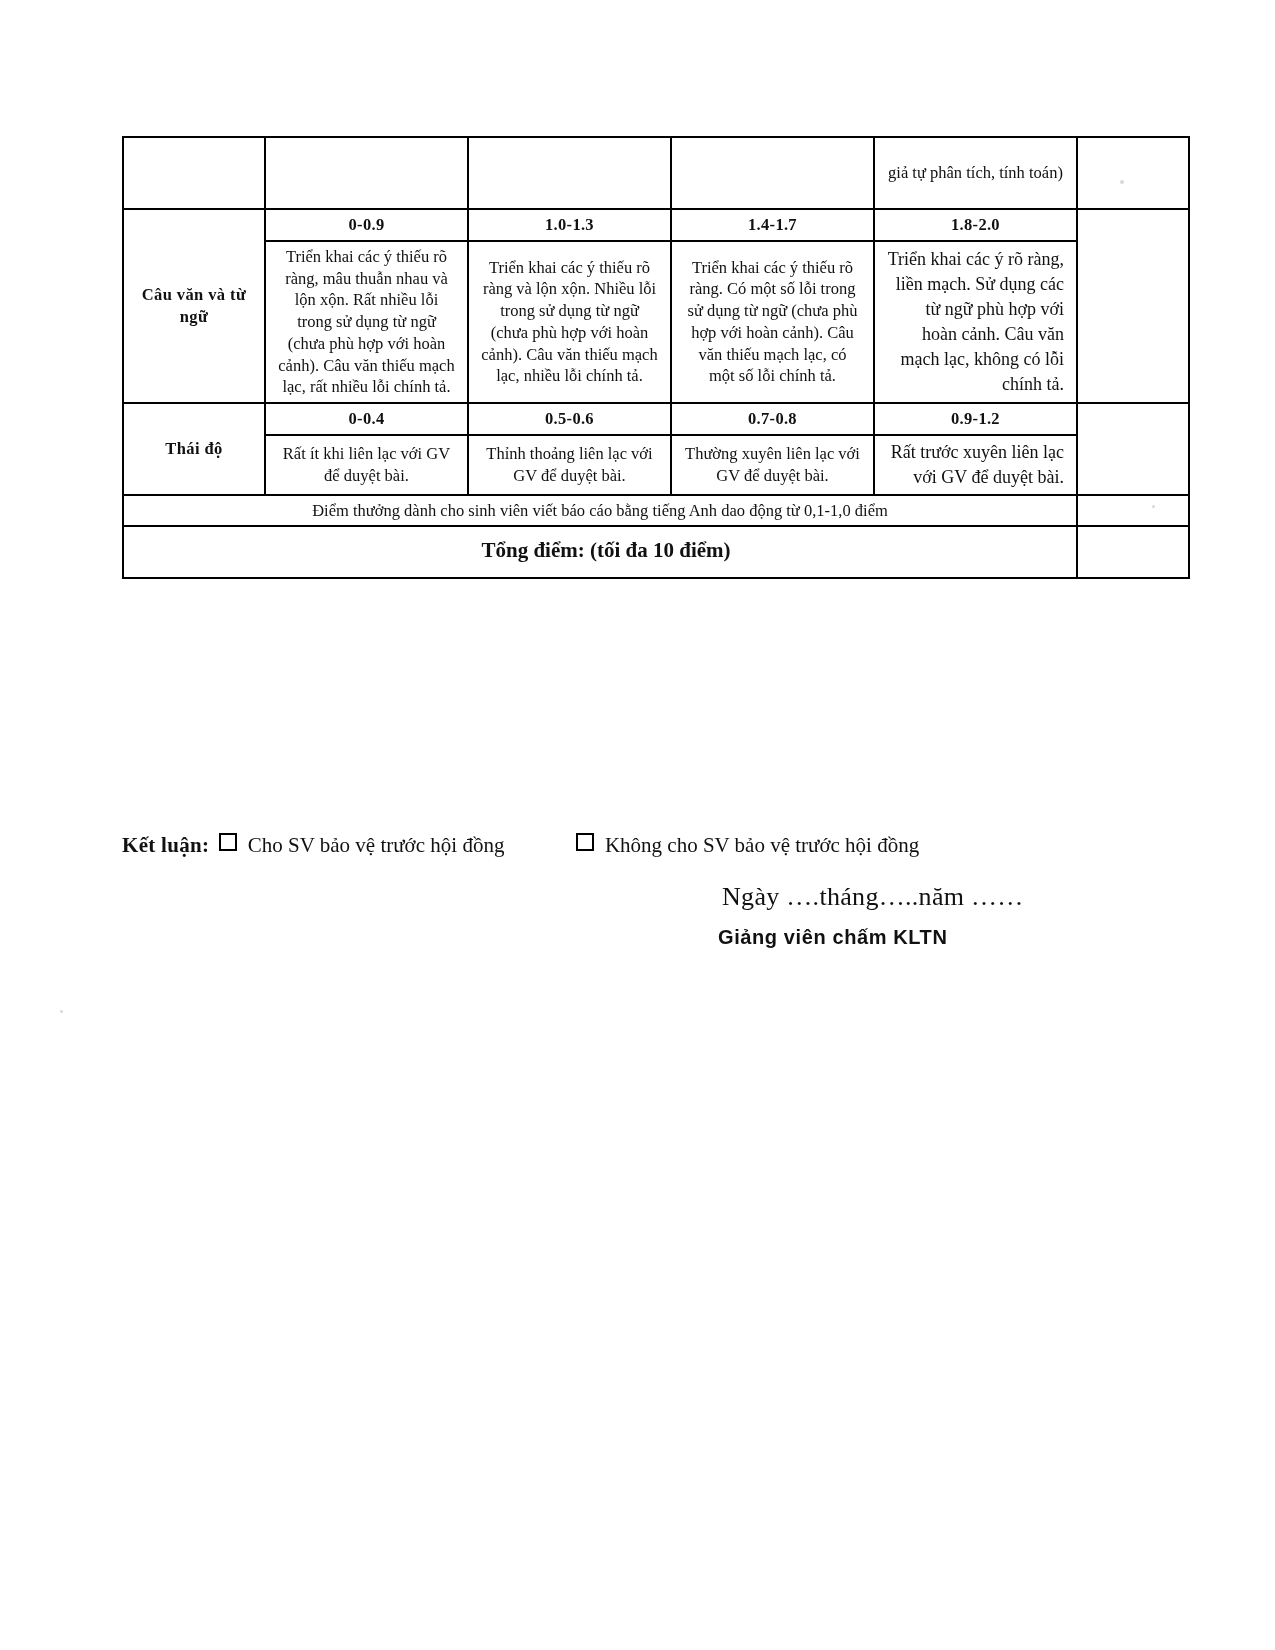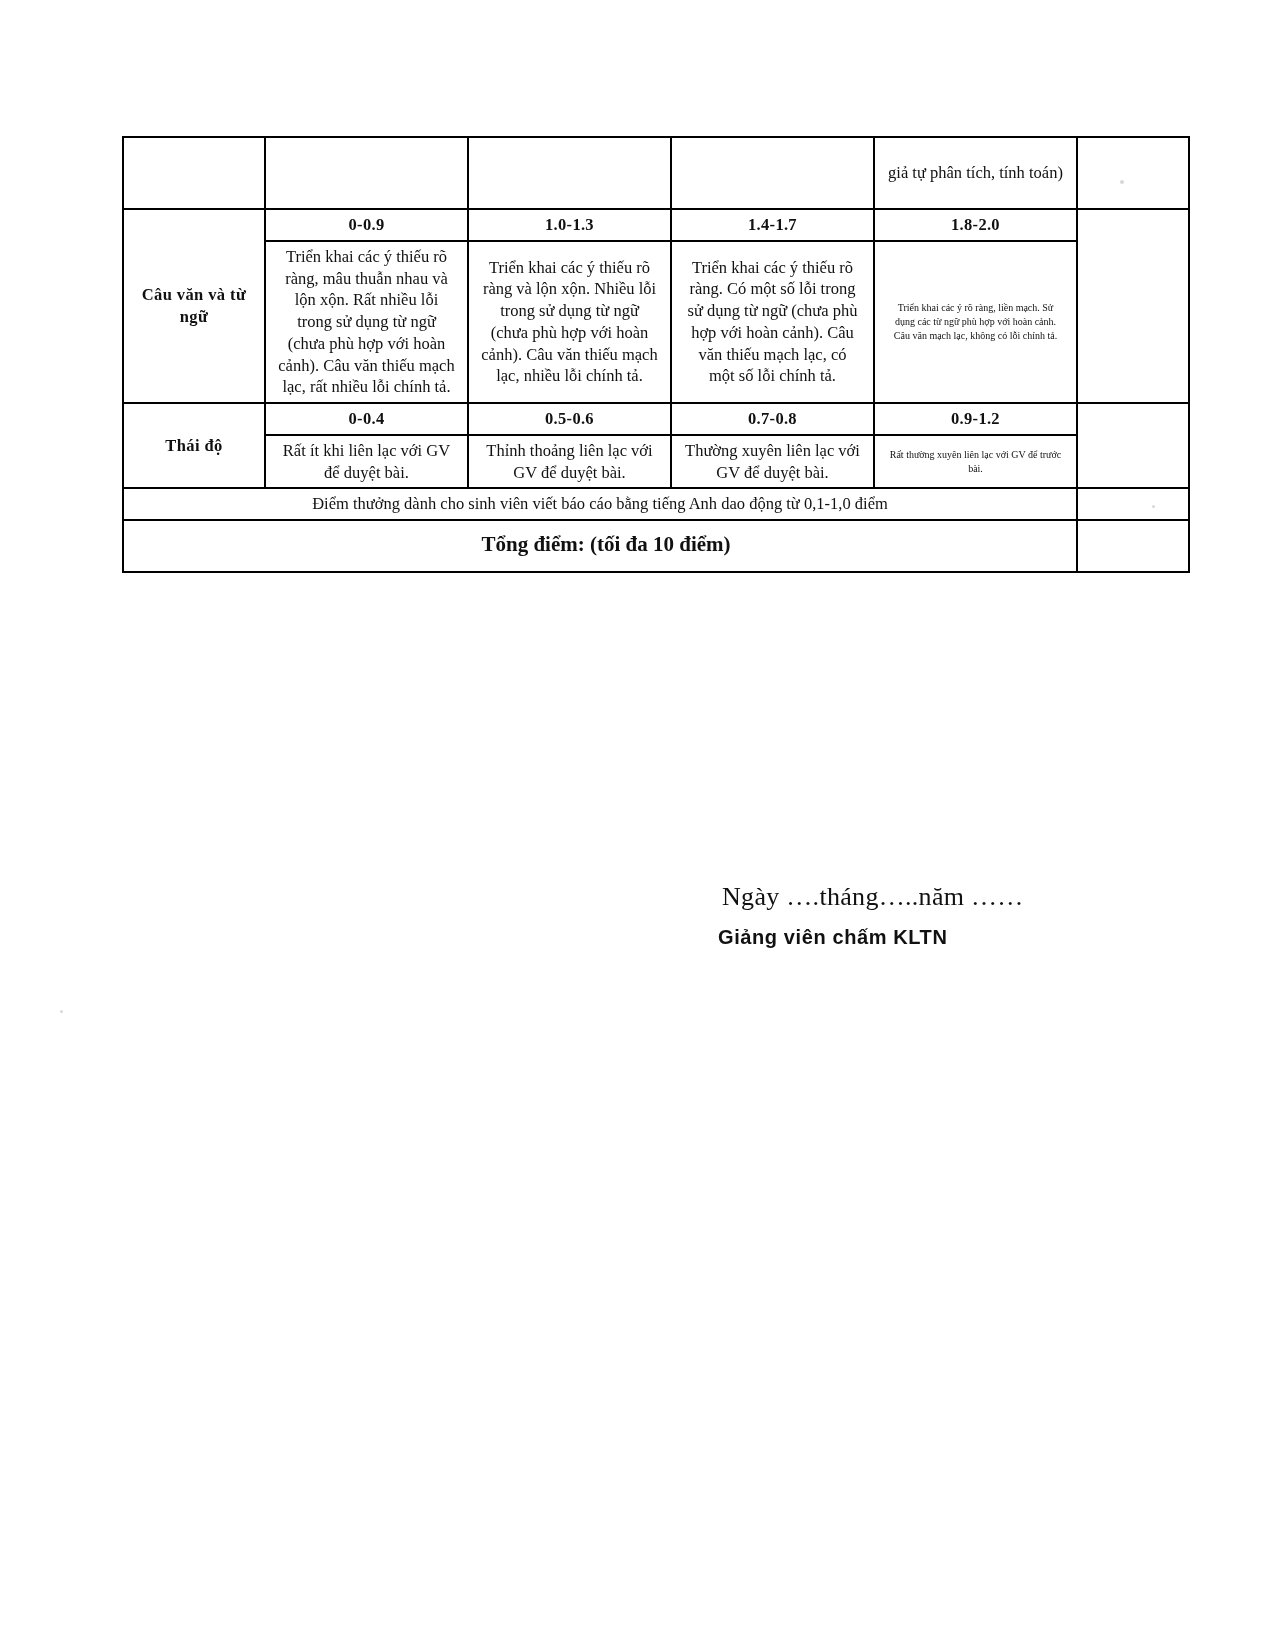--- a/index.html
+++ b/index.html
@@ -63,22 +63,23 @@
     font-size: 21px;
     letter-spacing: .3px;
     padding: 7px 4px;
   }
   .band-desc {
     font-size: 16.5px;
     line-height: 1.42;
     padding: 8px 9px 10px 9px;
   }
   .band-desc.small {
-    font-size: 10px;
+    font-size: 18px;
     line-height: 1.38;
+    text-align: right;
   }
   .cont-cell {
     text-align: left;
     font-size: 16.5px;
     line-height: 1.4;
     padding: 8px 10px;
     vertical-align: top;
     height: 62px;
   }
   .blank-cell {
@@ -196,37 +197,44 @@
           <td class="band-range">0.5-0.6</td>
           <td class="band-range">0.7-0.8</td>
           <td class="band-range">0.9-1.2</td>
           <td rowspan="2"></td>
         </tr>
 
         <tr>
           <td class="band-desc">Rất ít khi liên lạc với GV để duyệt bài.</td>
           <td class="band-desc">Thỉnh thoảng liên lạc với GV để duyệt bài.</td>
           <td class="band-desc">Thường xuyên liên lạc với GV để duyệt bài.</td>
-          <td class="band-desc small">Rất thường xuyên liên lạc với GV để trước bài.</td>
+          <td class="band-desc small">Rất trước xuyên liên lạc với GV để duyệt bài.</td>
         </tr>
 
         <tr class="bonus-row">
           <td colspan="5">Điểm thưởng dành cho sinh viên viết báo cáo bằng tiếng Anh dao động từ 0,1-1,0 điểm</td>
           <td></td>
         </tr>
 
         <tr class="total-row">
           <td class="total" colspan="5">Tổng điểm: (tối đa 10 điểm)</td>
           <td></td>
         </tr>
 
       </tbody>
     </table>
   </div>
 
+  <div class="conclusion">
+    <span class="lbl">Kết luận:</span>
+    <span class="box"></span>
+    <span>Cho SV bảo vệ trước hội đồng</span>
+    <span class="opt2"><span class="box"></span>
+    <span>Không cho SV bảo vệ trước hội đồng</span></span>
+  </div>
 
   <div class="date-line">Ngày ….tháng…..năm ……</div>
   <div class="signer">Giảng viên chấm KLTN</div>
 
   <div class="speck" style="left:1120px; top:180px; width:4px; height:4px;"></div>
   <div class="speck" style="left:1152px; top:505px; width:3px; height:3px;"></div>
   <div class="speck" style="left:60px; top:1010px; width:3px; height:3px;"></div>
 </div>
 
 </body></html>

